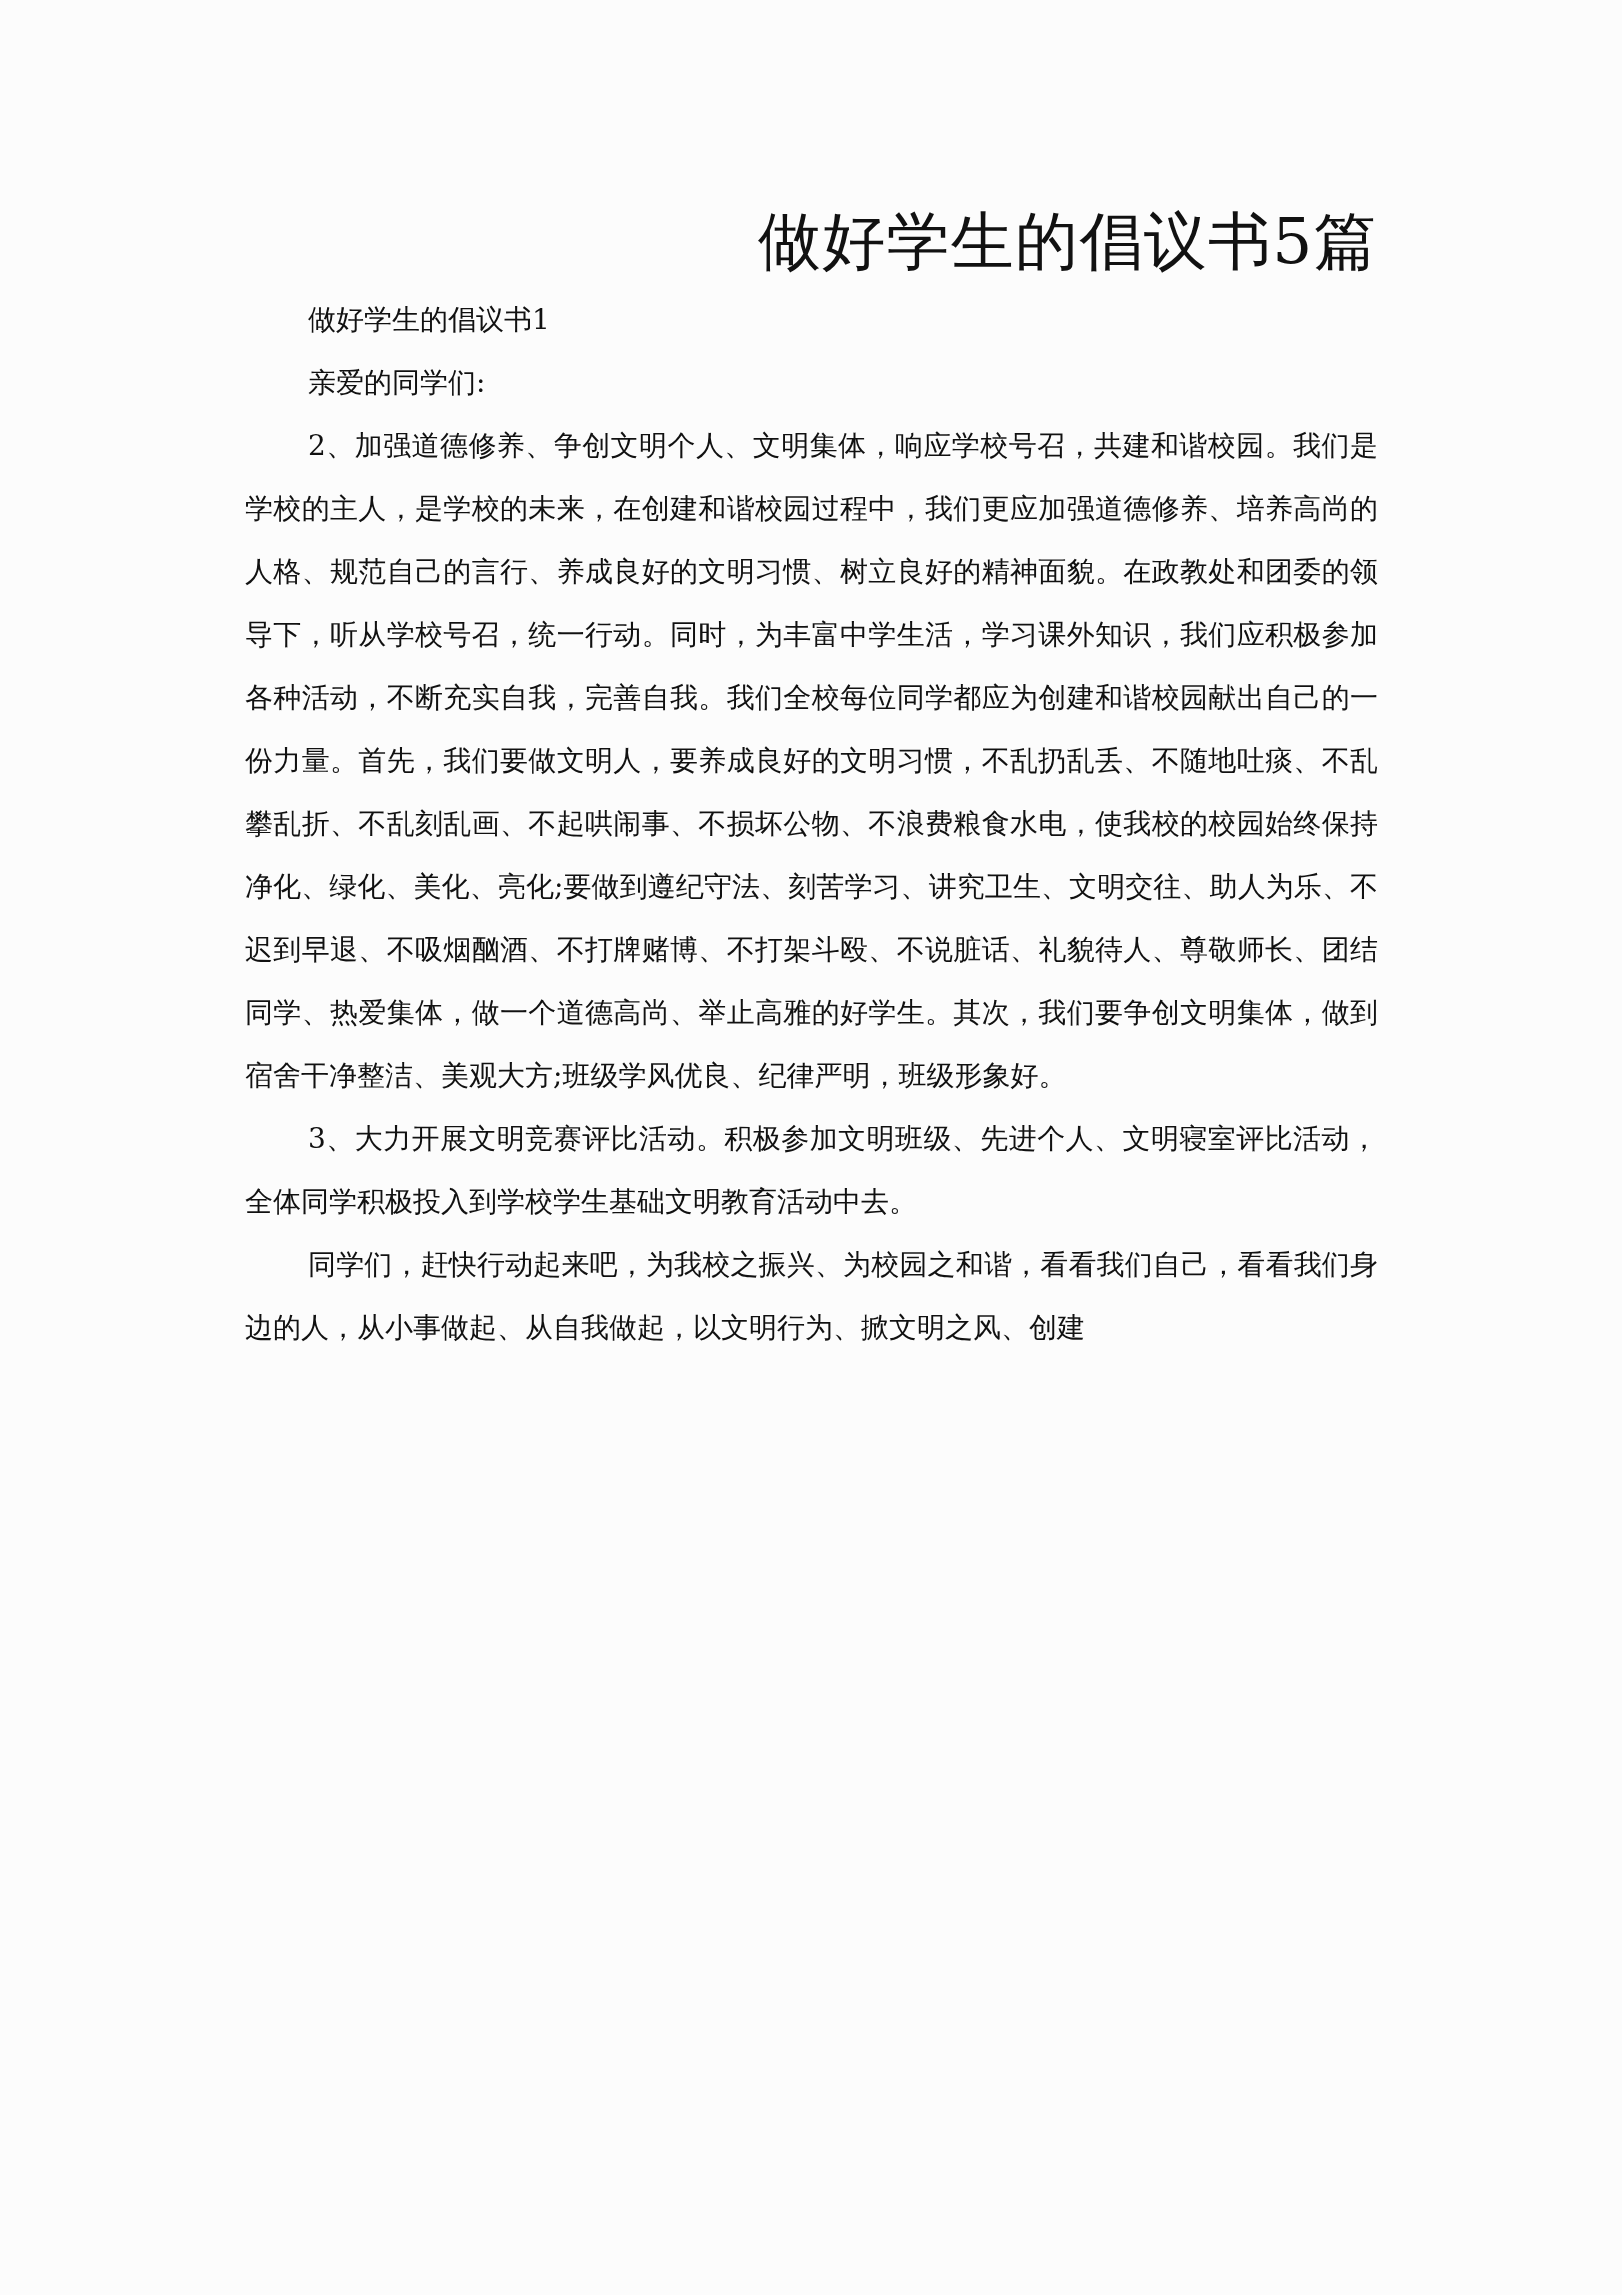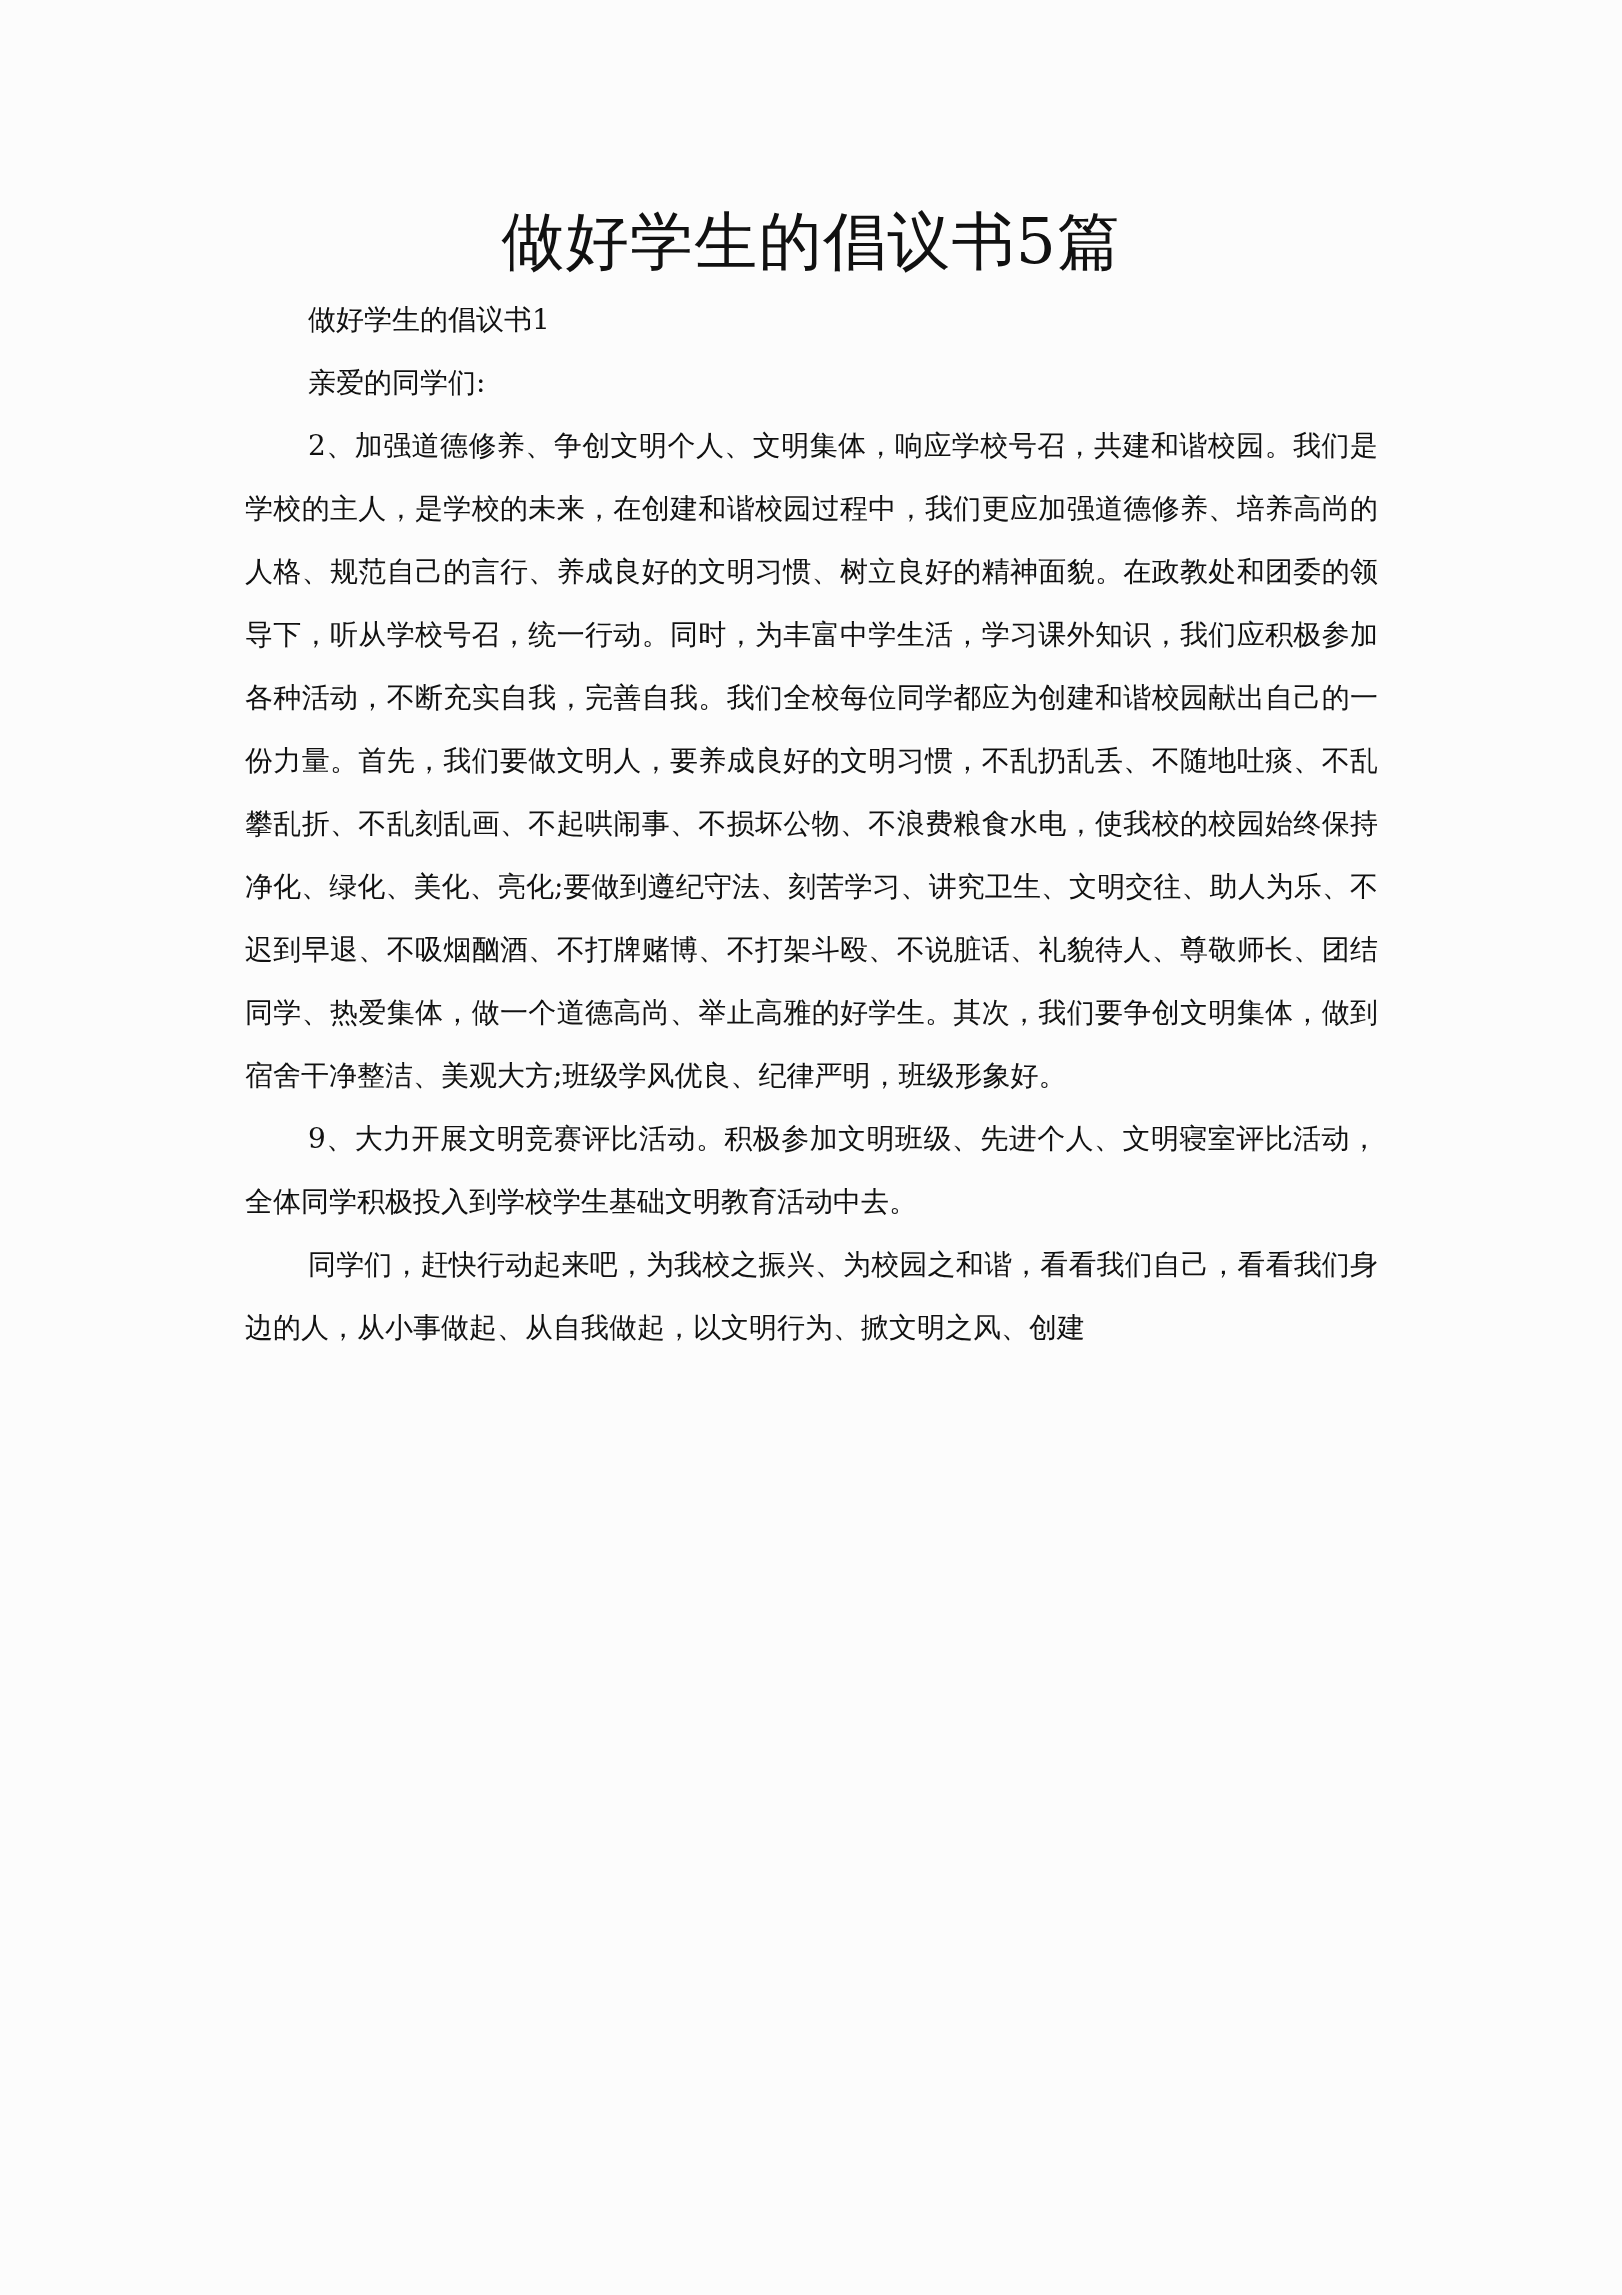--- a/index.html
+++ b/index.html
@@ -18,21 +18,21 @@
     .page {
       position: absolute;
       left: 245px;
       top: 196px;
       width: 1133px;
     }
     .doc-title {
       margin: 0;
       height: 92px;
       line-height: 92px;
-      text-align: center;
+      text-align: right;
       font-size: 63px;
       font-weight: normal;
       letter-spacing: 1.3px;
       white-space: nowrap;
     }
     .body-text {
       font-size: 28px;
       line-height: 63px;
       text-align: justify;
       text-justify: inter-character;
@@ -47,17 +47,17 @@
 </head>
 <body>
 
 <div class="page">
   <h1 class="doc-title">做好学生的倡议书5篇</h1>
 
   <div class="body-text">
     <p class="para indent">做好学生的倡议书1</p>
     <p class="para indent">亲爱的同学们:</p>
     <p class="para indent">2、加强道德修养、争创文明个人、文明集体，响应学校号召，共建和谐校园。我们是学校的主人，是学校的未来，在创建和谐校园过程中，我们更应加强道德修养、培养高尚的人格、规范自己的言行、养成良好的文明习惯、树立良好的精神面貌。在政教处和团委的领导下，听从学校号召，统一行动。同时，为丰富中学生活，学习课外知识，我们应积极参加各种活动，不断充实自我，完善自我。我们全校每位同学都应为创建和谐校园献出自己的一份力量。首先，我们要做文明人，要养成良好的文明习惯，不乱扔乱丢、不随地吐痰、不乱攀乱折、不乱刻乱画、不起哄闹事、不损坏公物、不浪费粮食水电，使我校的校园始终保持净化、绿化、美化、亮化;要做到遵纪守法、刻苦学习、讲究卫生、文明交往、助人为乐、不迟到早退、不吸烟酗酒、不打牌赌博、不打架斗殴、不说脏话、礼貌待人、尊敬师长、团结同学、热爱集体，做一个道德高尚、举止高雅的好学生。其次，我们要争创文明集体，做到宿舍干净整洁、美观大方;班级学风优良、纪律严明，班级形象好。</p>
-    <p class="para indent">9、大力开展文明竞赛评比活动。积极参加文明班级、先进个人、文明寝室评比活动，全体同学积极投入到学校学生基础文明教育活动中去。</p>
+    <p class="para indent">3、大力开展文明竞赛评比活动。积极参加文明班级、先进个人、文明寝室评比活动，全体同学积极投入到学校学生基础文明教育活动中去。</p>
     <p class="para indent">同学们，赶快行动起来吧，为我校之振兴、为校园之和谐，看看我们自己，看看我们身边的人，从小事做起、从自我做起，以文明行为、掀文明之风、创建</p>
   </div>
 </div>
 
 
 </body></html>

